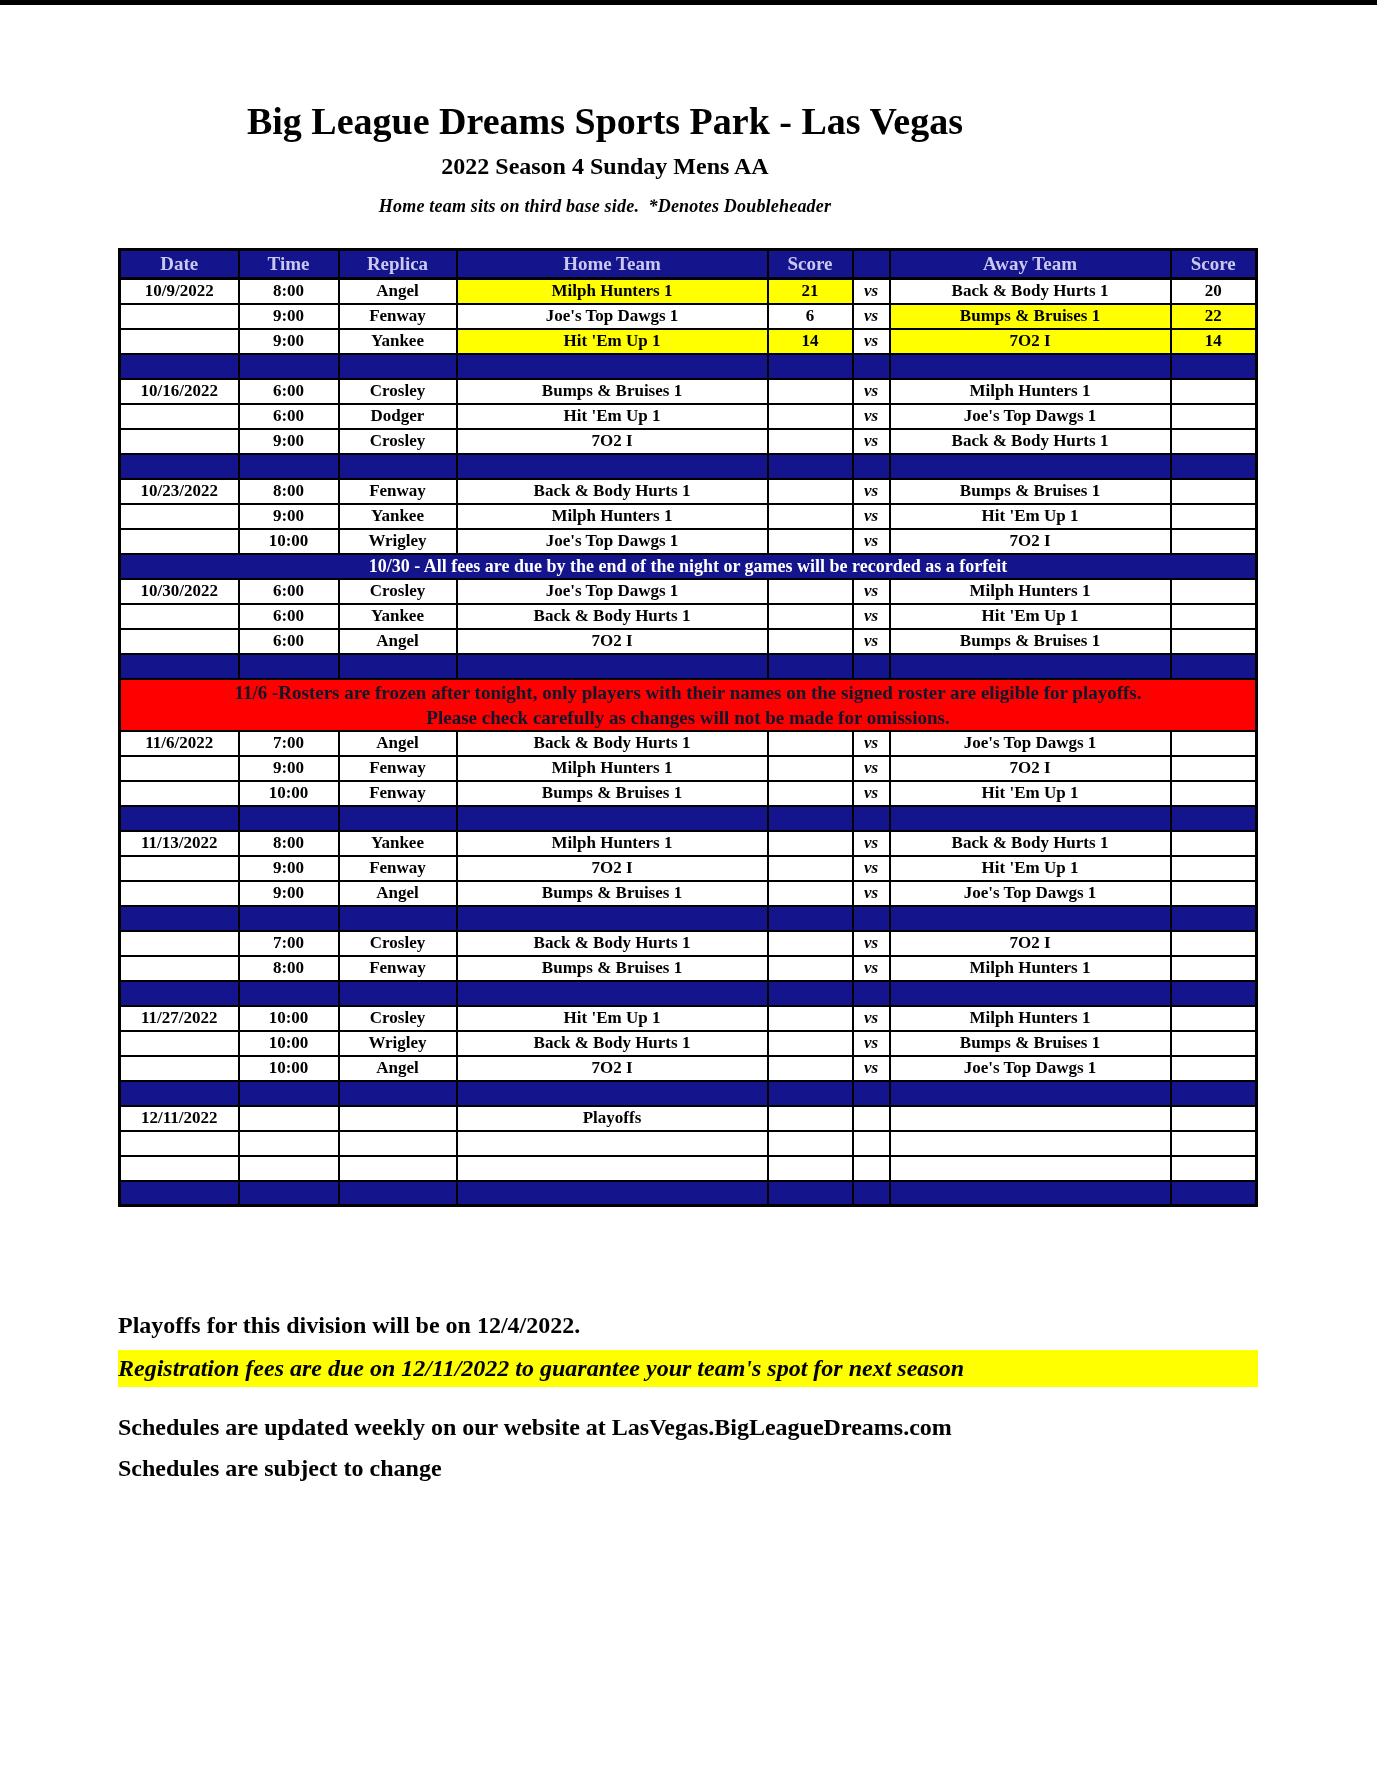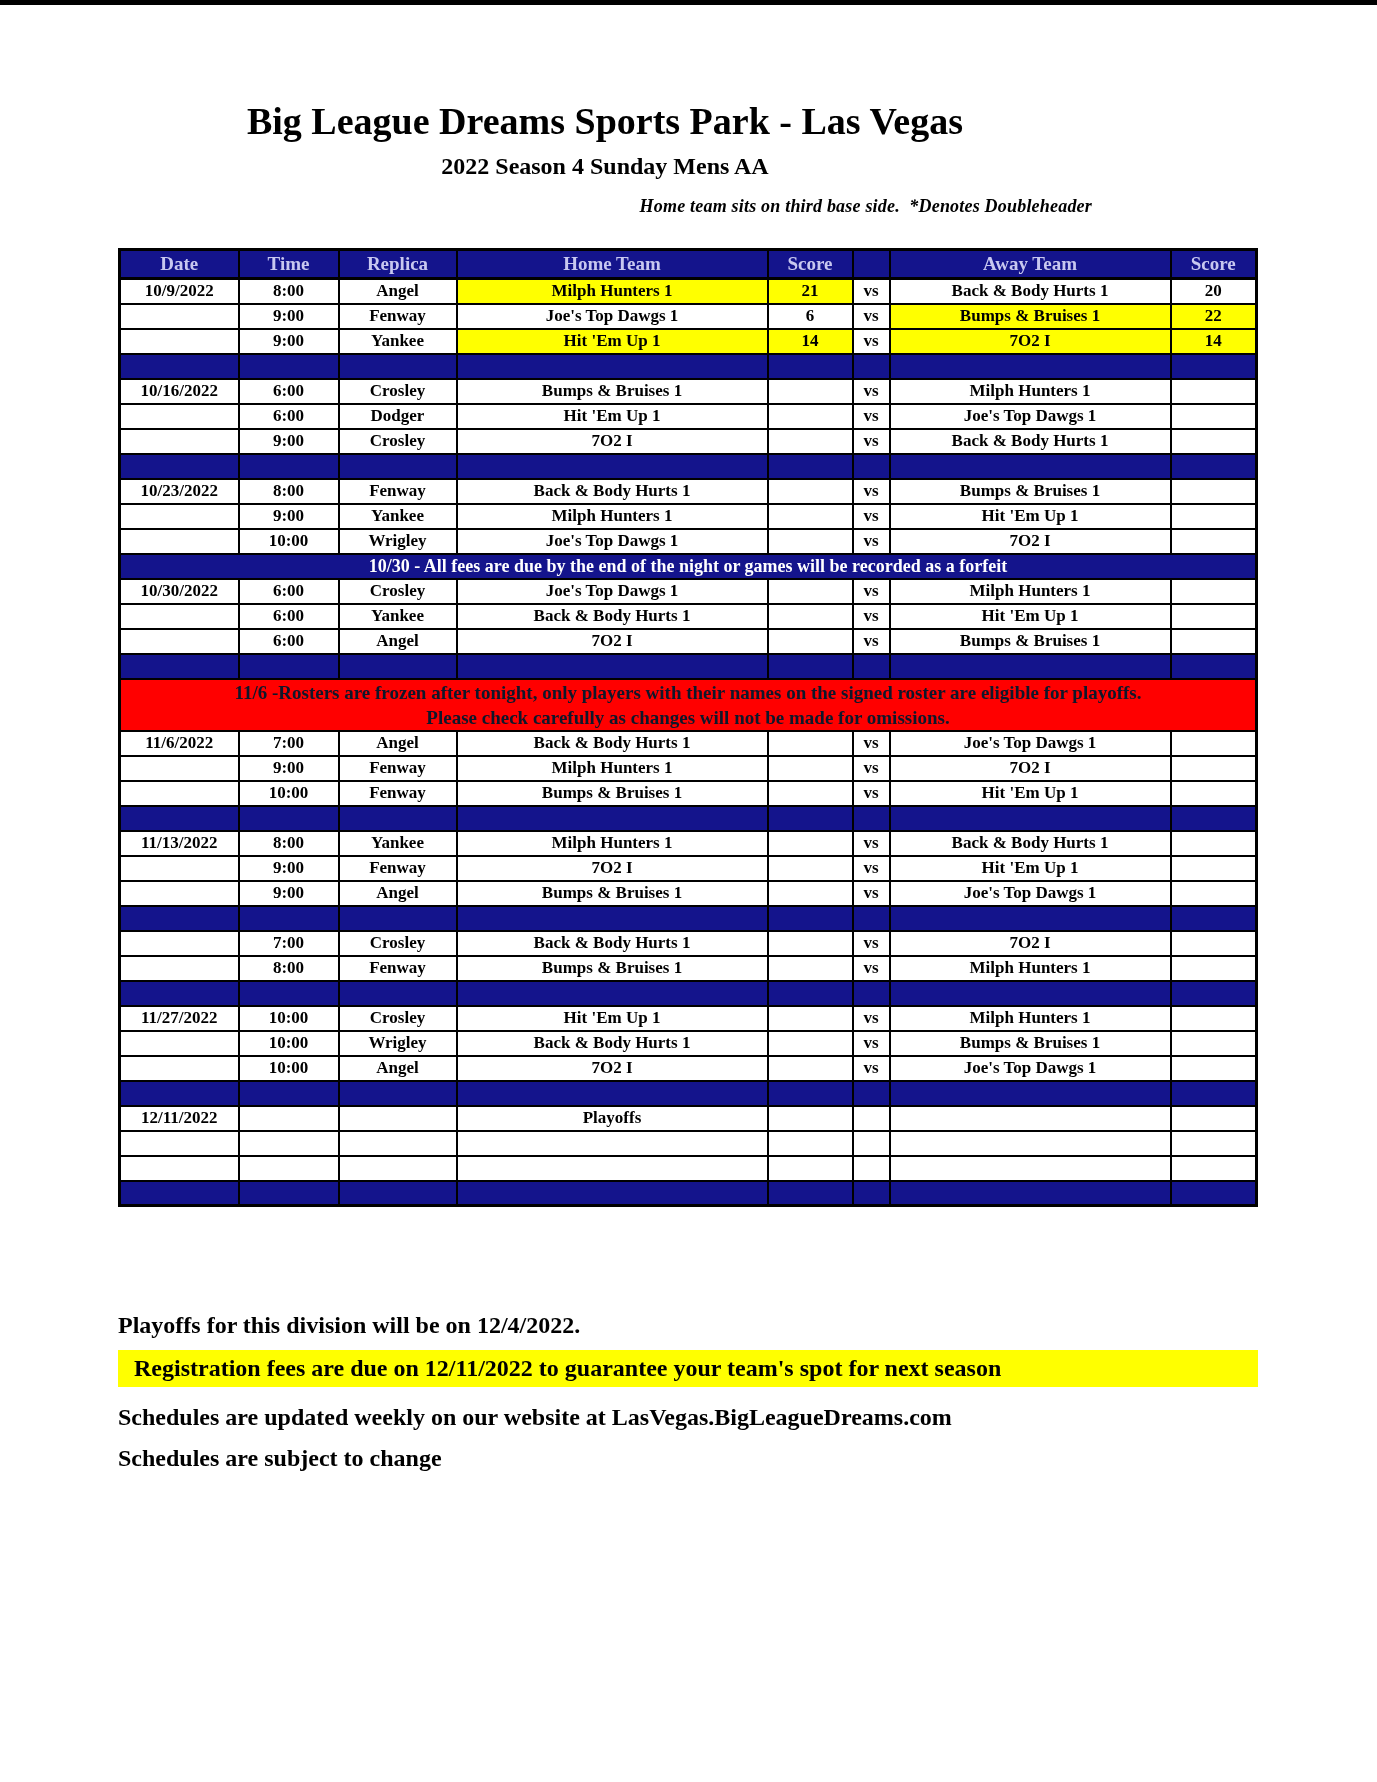--- a/index.html
+++ b/index.html
@@ -21,21 +21,21 @@
     overflow:hidden;
   }
   .top-border{
     position:absolute;left:0;top:0;width:1377px;height:5px;background:#000;
   }
   .headings{
     position:absolute;left:118px;top:100px;width:974px;text-align:center;
   }
   .title{font-size:38px;font-weight:bold;line-height:1.15;}
   .subtitle{font-size:24px;font-weight:bold;margin-top:9px;}
-  .note{font-size:18px;font-weight:bold;font-style:italic;margin-top:16px;letter-spacing:.2px;text-align:right;}
+  .note{font-size:18px;font-weight:bold;font-style:italic;margin-top:16px;letter-spacing:.2px;}
   table.schedule{
     position:absolute;left:118px;top:248px;width:1137px;
     border-collapse:collapse;table-layout:fixed;
     border:3px solid #000;
   }
   table.schedule th, table.schedule td{
     border:2px solid #000;
     text-align:center;vertical-align:middle;
     font-weight:bold;
     overflow:hidden;white-space:nowrap;
@@ -44,34 +44,34 @@
     font-size:17px;
   }
   table.schedule th{
     background:var(--navy);
     color:var(--header-text);
     font-size:19px;
     height:29px;
     border-bottom:3px solid #000;
   }
   td.hl{background:var(--yellow);}
-  td.vs{font-size:16px;}
+  td.vs{font-style:italic;font-size:16px;}
   tr.sep td{background:var(--navy);height:25px;}
   tr.banner td{
     background:var(--navy);color:#fff;font-size:18px;height:25px;
   }
   tr.banner-red td{
     background:var(--red);color:#0f172a;font-size:19px;height:52px;line-height:25px;
   }
   .footer{
     position:absolute;left:118px;top:1308px;width:1140px;
     font-weight:bold;font-size:24px;line-height:1.2;
   }
   .footer .line{margin-bottom:7px;padding:3px 0;}
-  .footer .line.hl-line{background:var(--yellow);margin-bottom:13px;padding:4px 16px;}
+  .footer .line.hl-line{background:var(--yellow);margin-bottom:23px;padding:4px 0;font-style:italic;}
 </style>
 </head>
 <body>
 
 <div class="top-border"></div>
 
 <div class="headings">
   <div class="title">Big League Dreams Sports Park - Las Vegas</div>
   <div class="subtitle">2022 Season 4 Sunday Mens AA</div>
   <div class="note">Home team sits on third base side.&nbsp; *Denotes Doubleheader</div>

